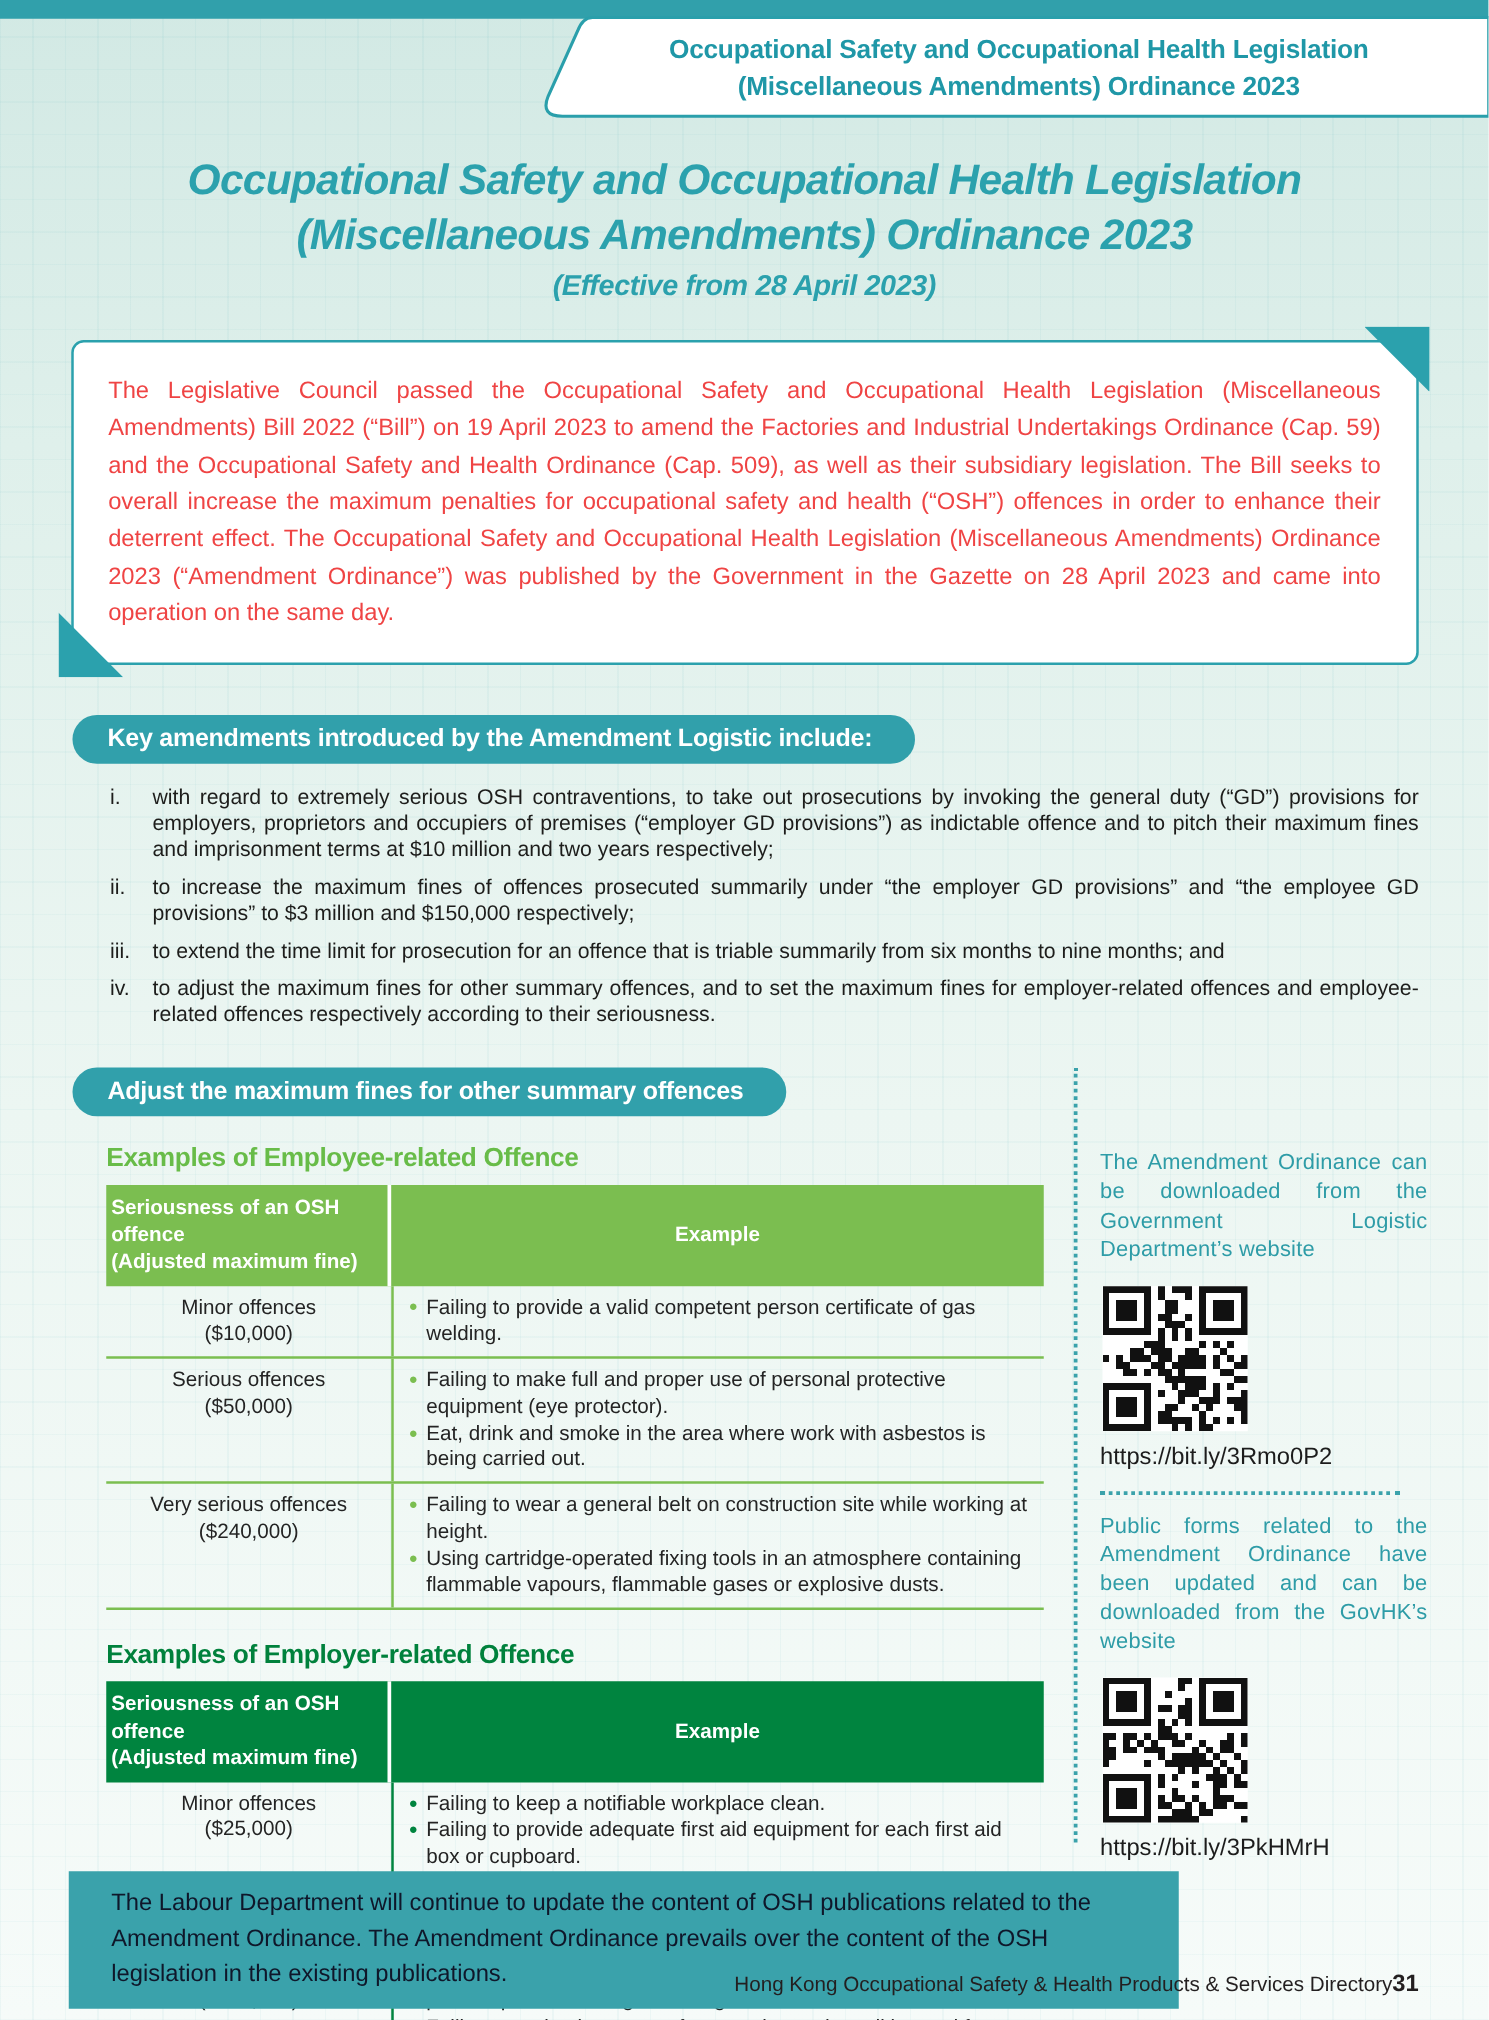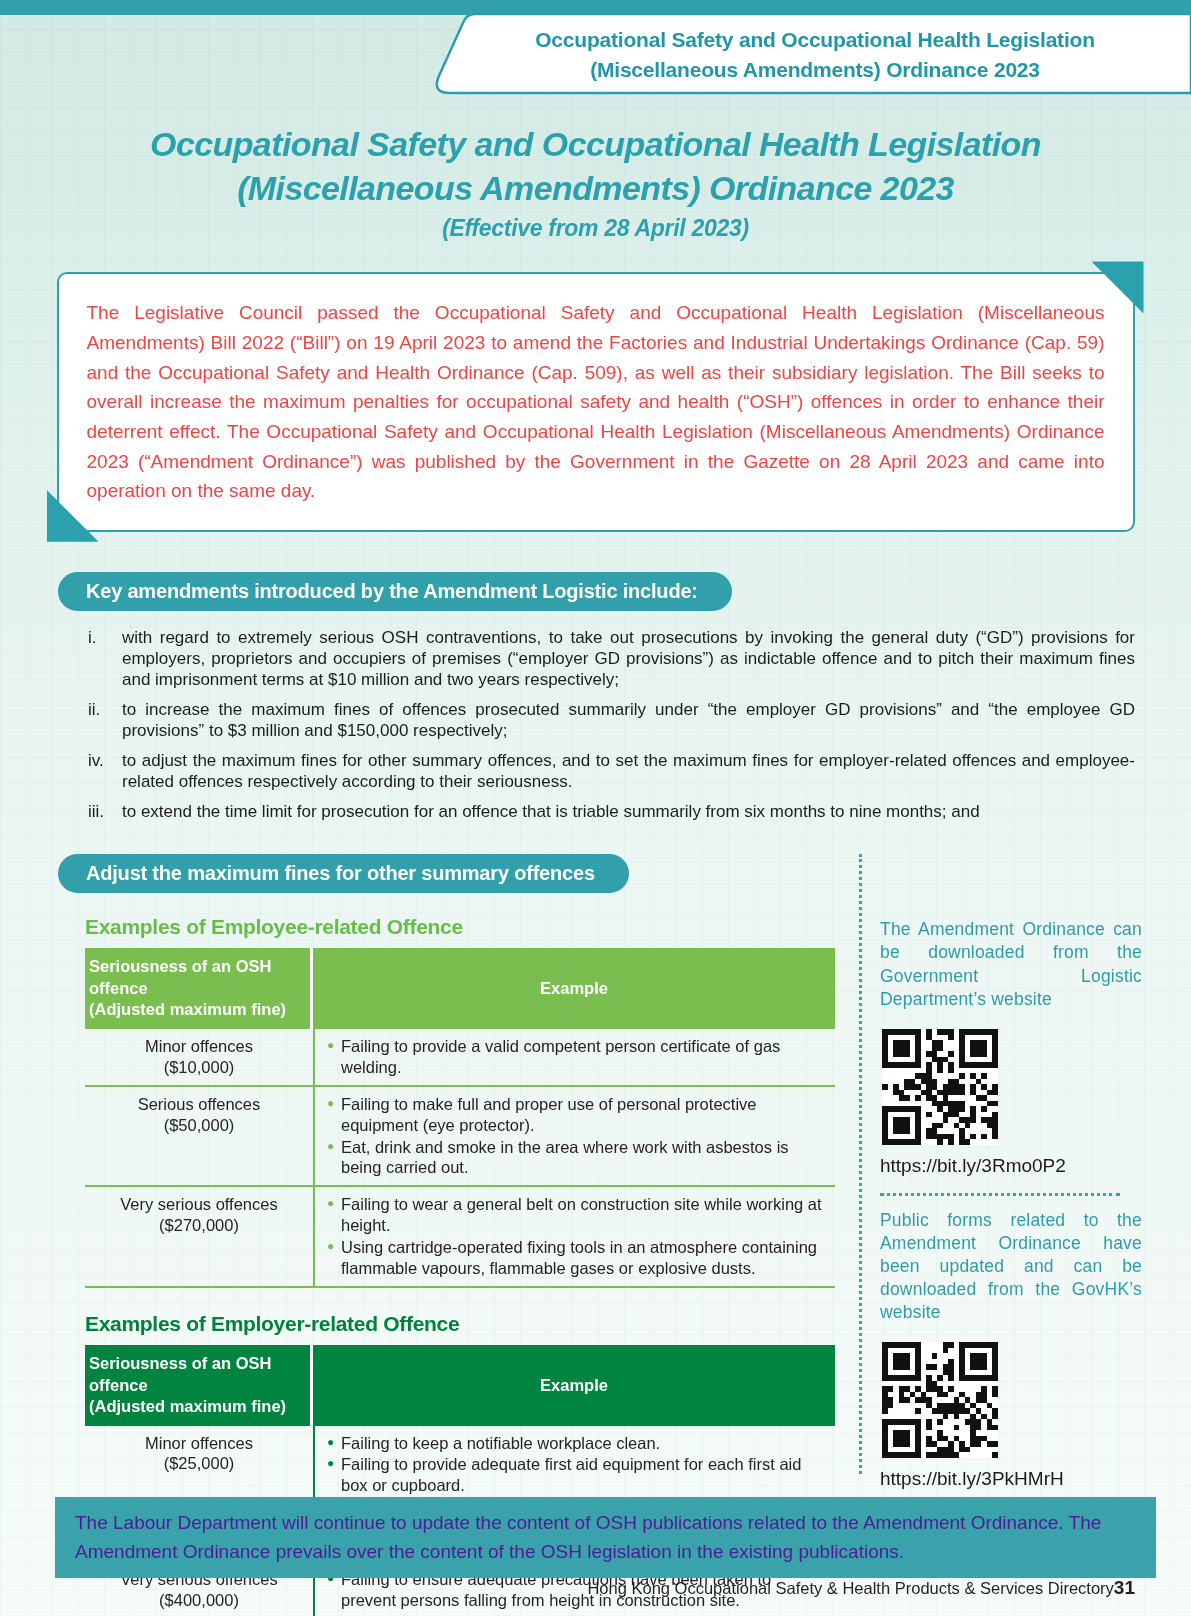--- a/index.html
+++ b/index.html
@@ -66,22 +66,22 @@
   
   .sidebar{margin-left:24px;width:262px;border-left:3px dotted #3aa2ab;
     padding:64px 0 0 18px;height:556px;box-sizing:content-box;}
   .side-note{color:#2e9ca7;font-size:17.5px;line-height:1.32;text-align:justify;letter-spacing:0.2px;}
   .qr{width:116px;height:116px;display:block;margin:18px 0 0 2px;background:#fff;}
   .side-link{font-size:19px;color:#1c1c1c;margin-top:10px;}
   .dots-sep{border-top:3px dotted #3aa2ab;width:240px;margin:16px 0 13px;}
   .note2{margin-top:0;}
   
   .bottom-banner{
-    position:absolute;left:55px;top:1497px;width:1101px;box-sizing:border-box;
-    background:#3aa2ab;color:#4c1d95;font-size:19px;line-height:1.5;padding:12px 20px;
+    position:absolute;left:55px;top:1497px;width:888px;box-sizing:border-box;
+    background:#3aa2ab;color:#0f172a;font-size:19px;line-height:1.5;padding:12px 34px;
   }
   .footer{
     position:absolute;left:55px;top:1577px;width:1080px;
     display:flex;justify-content:flex-end;align-items:baseline;
     font-size:16.5px;color:#231f20;
   }
   .page-num{font-weight:bold;font-size:19px;}
 </style>
 </head>
 <body>
@@ -114,26 +114,26 @@
   <div class="klist">
     <div class="kitem">
       <div class="knum">i.</div>
       <div class="ktxt">with regard to extremely serious OSH contraventions, to take out prosecutions by invoking the general duty (“GD”) provisions for employers, proprietors and occupiers of premises (“employer GD provisions”) as indictable offence and to pitch their maximum fines and imprisonment terms at $10 million and two years respectively;</div>
     </div>
     <div class="kitem">
       <div class="knum">ii.</div>
       <div class="ktxt">to increase the maximum fines of offences prosecuted summarily under “the employer GD provisions” and “the employee GD provisions” to $3 million and $150,000 respectively;</div>
     </div>
     <div class="kitem">
+      <div class="knum">iii.</div>
+      <div class="ktxt">to extend the time limit for prosecution for an offence that is triable summarily from six months to nine months; and</div>
+    </div>
+    <div class="kitem">
       <div class="knum">iv.</div>
       <div class="ktxt">to adjust the maximum fines for other summary offences, and to set the maximum fines for employer-related offences and employee-related offences respectively according to their seriousness.</div>
-    </div>
-    <div class="kitem">
-      <div class="knum">iii.</div>
-      <div class="ktxt">to extend the time limit for prosecution for an offence that is triable summarily from six months to nine months; and</div>
     </div>
   </div>
 
   <div class="fines-row">
     <div class="fines-left">
 
       <div class="pill pill2">Adjust the maximum fines for other summary offences</div>
 
       <div class="h-green" style="color: rgb(104, 188, 72);">Examples of Employee-related Offence</div>
       <div class="osh-table" id="employee-table" style="--theme: #7bbe50;">
@@ -168,21 +168,21 @@
               </div>
             <div class="ex-li">
                 <span class="ex-bullet">●</span>
                 <span class="ex-txt">Eat, drink and smoke in the area where work with asbestos is being carried out.</span>
               </div>
           </div>
         </div>
         <div class="t-row">
           <div class="c1">
             <div>Very serious offences</div>
-            <div>($270,000)</div>
+            <div>($240,000)</div>
           </div>
           <div class="c2">
             <div class="ex-li">
                 <span class="ex-bullet">●</span>
                 <span class="ex-txt">Failing to wear a general belt on construction site while working at height.</span>
               </div>
             <div class="ex-li">
                 <span class="ex-bullet">●</span>
                 <span class="ex-txt">Using cartridge-operated fixing tools in an atmosphere containing flammable vapours, flammable gases or explosive dusts.</span>
               </div>

